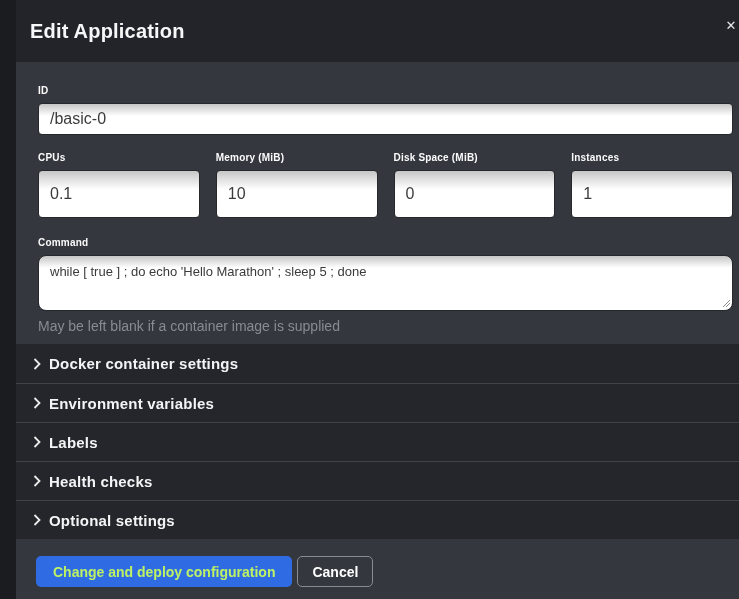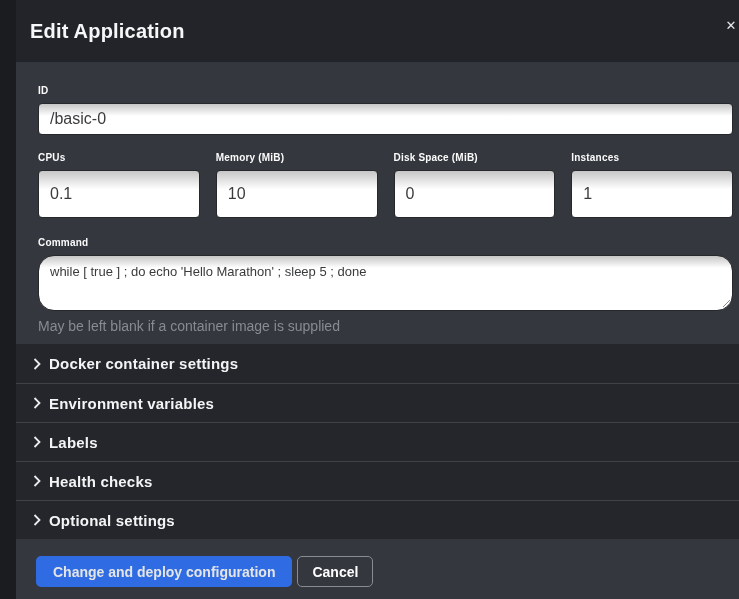--- a/index.html
+++ b/index.html
@@ -60,21 +60,21 @@
     display: grid;
     grid-template-columns: repeat(4, 1fr);
     gap: 16px;
     margin-bottom: 19px;
   }
   .grid-row .text-input { height: 48px; }
   .textarea-wrap { position: relative; }
   .command-textarea {
     width: 100%; height: 56px; display: block;
     background: linear-gradient(to bottom, #c6c6c6 0%, #ffffff 22%);
-    border: 1px solid #26282c; border-radius: 16px;
+    border: 1px solid #26282c; border-radius: 8px;
     padding: 8px 11px;
     font-family: "Liberation Sans", sans-serif;
     font-size: 13px; color: #3a3b3d;
     resize: none; outline: none; overflow: hidden;
   }
   .resize-handle {
     position: absolute; right: 2px; bottom: 3px;
     pointer-events: none; line-height: 0;
   }
   .helper-text {
@@ -104,21 +104,21 @@
   }
   .btn {
     height: 31px;
     display: inline-flex; align-items: center; justify-content: center;
     border-radius: 5px;
     font-family: "Liberation Sans", sans-serif;
     font-size: 14px; font-weight: 600;
     cursor: pointer;
   }
   .btn-primary {
-    background: #2f6ce4; border: none; color: #e5e5e5;
+    background: #2f6ce4; border: none; color: #bef264;
     padding: 0 17px;
   }
   .btn-cancel {
     background: transparent; border: 1px solid #888b90; color: #ffffff;
     padding: 0 14px; margin-left: 5px;
   }
 </style>
 </head>
 <body>
 

